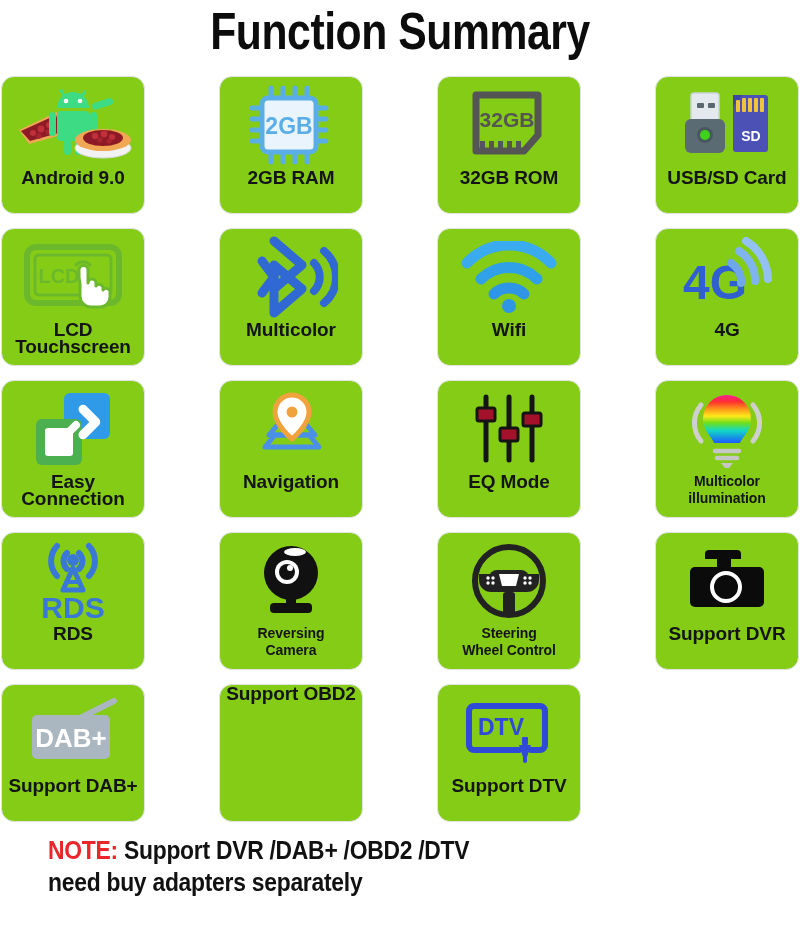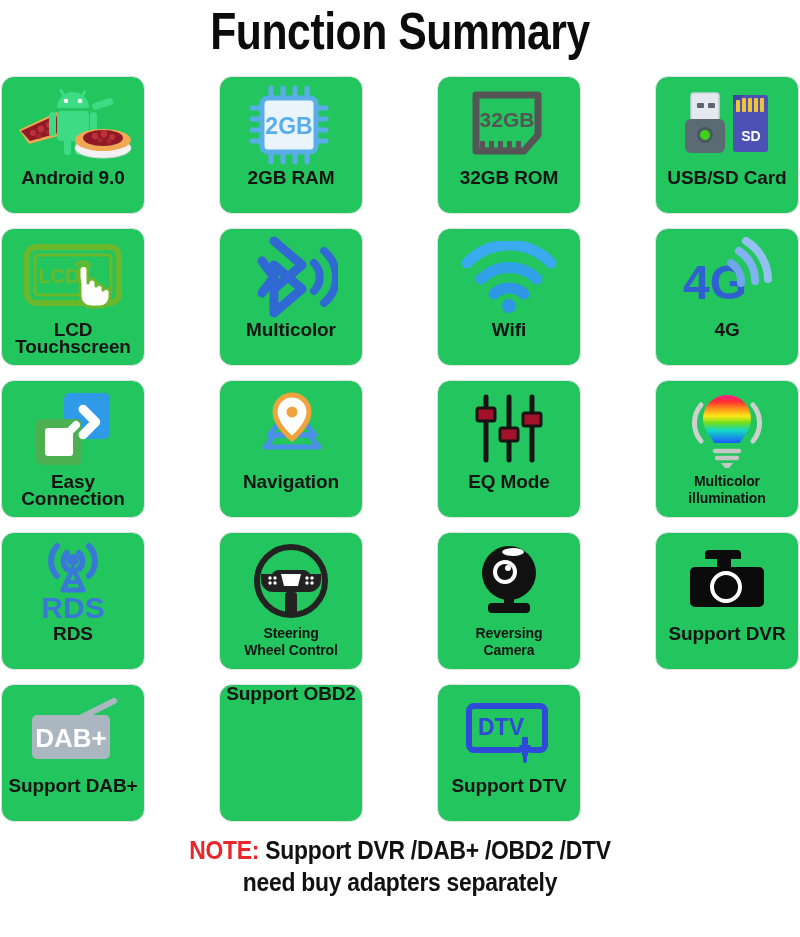--- a/index.html
+++ b/index.html
@@ -44,21 +44,21 @@
     justify-content: center;
     column-gap: 74px;
     row-gap: 14px;
     padding: 12px 0 0 0;
   }
   .card {
     width: 144px;
     height: 138px;
     border: 1px solid #e2e2e2;
     border-radius: 13px;
-    background: #22c55e;
+    background: #84cc16;
     box-sizing: border-box;
     display: flex;
     flex-direction: column;
     align-items: center;
     justify-content: flex-start;
     position: relative;
     overflow: hidden;
   }
   .icon-wrap {
     height: 92px;
@@ -77,21 +77,20 @@
     text-align: center;
     color: #141414;
     width: 140px;
     white-space: pre-line;
     letter-spacing: -0.1px;
   }
   .card-label.two-line { font-size: 14px; line-height: 16.5px; }
 
   
   .note {
-    text-align: center;
     margin-top: 12px;
     font-family: "Liberation Sans", sans-serif;
     font-weight: bold;
     font-size: 26px;
     line-height: 32px;
     letter-spacing: -0.3px;
   }
   .note-line { transform: scaleX(0.88); }
   .note-red { color: #e8262b; }
   .note-black { color: #111; }
@@ -365,20 +364,36 @@
           <path d="M48 30 L38 52 H58 Z" fill="none" stroke="#3a78d8" stroke-width="5" stroke-linejoin="round"></path>
           <line x1="41" y1="44" x2="55" y2="44" stroke="#3a78d8" stroke-width="4"></line>
           <text x="48" y="80" font-family="'Liberation Sans',sans-serif" font-size="30" font-weight="bold" fill="#3a78d8" text-anchor="middle">RDS</text>
         </svg>
       </div>
       <div class="card-label">RDS</div>
     </div>
 
     <div class="card">
       <div class="icon-wrap">
+        <svg width="80" height="76" viewBox="0 0 80 76">
+          <circle cx="40" cy="30" r="27" fill="#111111"></circle>
+          <ellipse cx="44" cy="9" rx="11" ry="4" fill="#ffffff"></ellipse>
+          <circle cx="36" cy="29" r="12" fill="#ffffff"></circle>
+          <circle cx="36" cy="29" r="8" fill="#111111"></circle>
+          <circle cx="39" cy="25" r="3" fill="#ffffff"></circle>
+          <rect x="35" y="52" width="10" height="10" fill="#111111"></rect>
+          <rect x="19" y="60" width="42" height="10" rx="4" fill="#111111"></rect>
+        </svg>
+      </div>
+      <div class="card-label two-line">Reversing
+Camera</div>
+    </div>
+
+    <div class="card">
+      <div class="icon-wrap">
         <svg width="80" height="78" viewBox="0 0 80 78">
           <circle cx="40" cy="39" r="34" fill="none" stroke="#222222" stroke-width="6"></circle>
           <path d="M10 32 h60 v6 a12 12 0 0 1 -12 12 h-36 a12 12 0 0 1 -12 -12 z" fill="#222222"></path>
           <path d="M28 28 h24 a8 8 0 0 1 8 8 v2 a10 10 0 0 1 -10 10 h-20 a10 10 0 0 1 -10 -10 v-2 a8 8 0 0 1 8 -8 z" fill="#222222"></path>
           <path d="M30 32 h20 l-3 12 h-14 z" fill="#ffffff"></path>
           <rect x="34" y="50" width="12" height="22" rx="3" fill="#222222"></rect>
           <g fill="#ffffff">
             <circle cx="19" cy="36" r="1.7"></circle>
               <circle cx="24" cy="36" r="1.7"></circle>
             <circle cx="19" cy="41" r="1.7"></circle>
@@ -389,36 +404,20 @@
               <circle cx="61" cy="41" r="1.7"></circle>
           </g>
         </svg>
       </div>
       <div class="card-label two-line">Steering
 Wheel Control</div>
     </div>
 
     <div class="card">
       <div class="icon-wrap">
-        <svg width="80" height="76" viewBox="0 0 80 76">
-          <circle cx="40" cy="30" r="27" fill="#111111"></circle>
-          <ellipse cx="44" cy="9" rx="11" ry="4" fill="#ffffff"></ellipse>
-          <circle cx="36" cy="29" r="12" fill="#ffffff"></circle>
-          <circle cx="36" cy="29" r="8" fill="#111111"></circle>
-          <circle cx="39" cy="25" r="3" fill="#ffffff"></circle>
-          <rect x="35" y="52" width="10" height="10" fill="#111111"></rect>
-          <rect x="19" y="60" width="42" height="10" rx="4" fill="#111111"></rect>
-        </svg>
-      </div>
-      <div class="card-label two-line">Reversing
-Camera</div>
-    </div>
-
-    <div class="card">
-      <div class="icon-wrap">
         <svg width="86" height="70" viewBox="0 0 86 70">
           <path d="M25 4 h28 a4 4 0 0 1 4 4 v5 h-36 v-5 a4 4 0 0 1 4 -4 z" fill="#0b0b0b"></path>
           <rect x="33" y="13" width="14" height="10" fill="#0b0b0b"></rect>
           <rect x="6" y="21" width="74" height="40" rx="5" fill="#0b0b0b"></rect>
           <circle cx="42" cy="41" r="14" fill="#0b0b0b" stroke="#ffffff" stroke-width="4"></circle>
         </svg>
       </div>
       <div class="card-label">Support DVR</div>
     </div>
 

